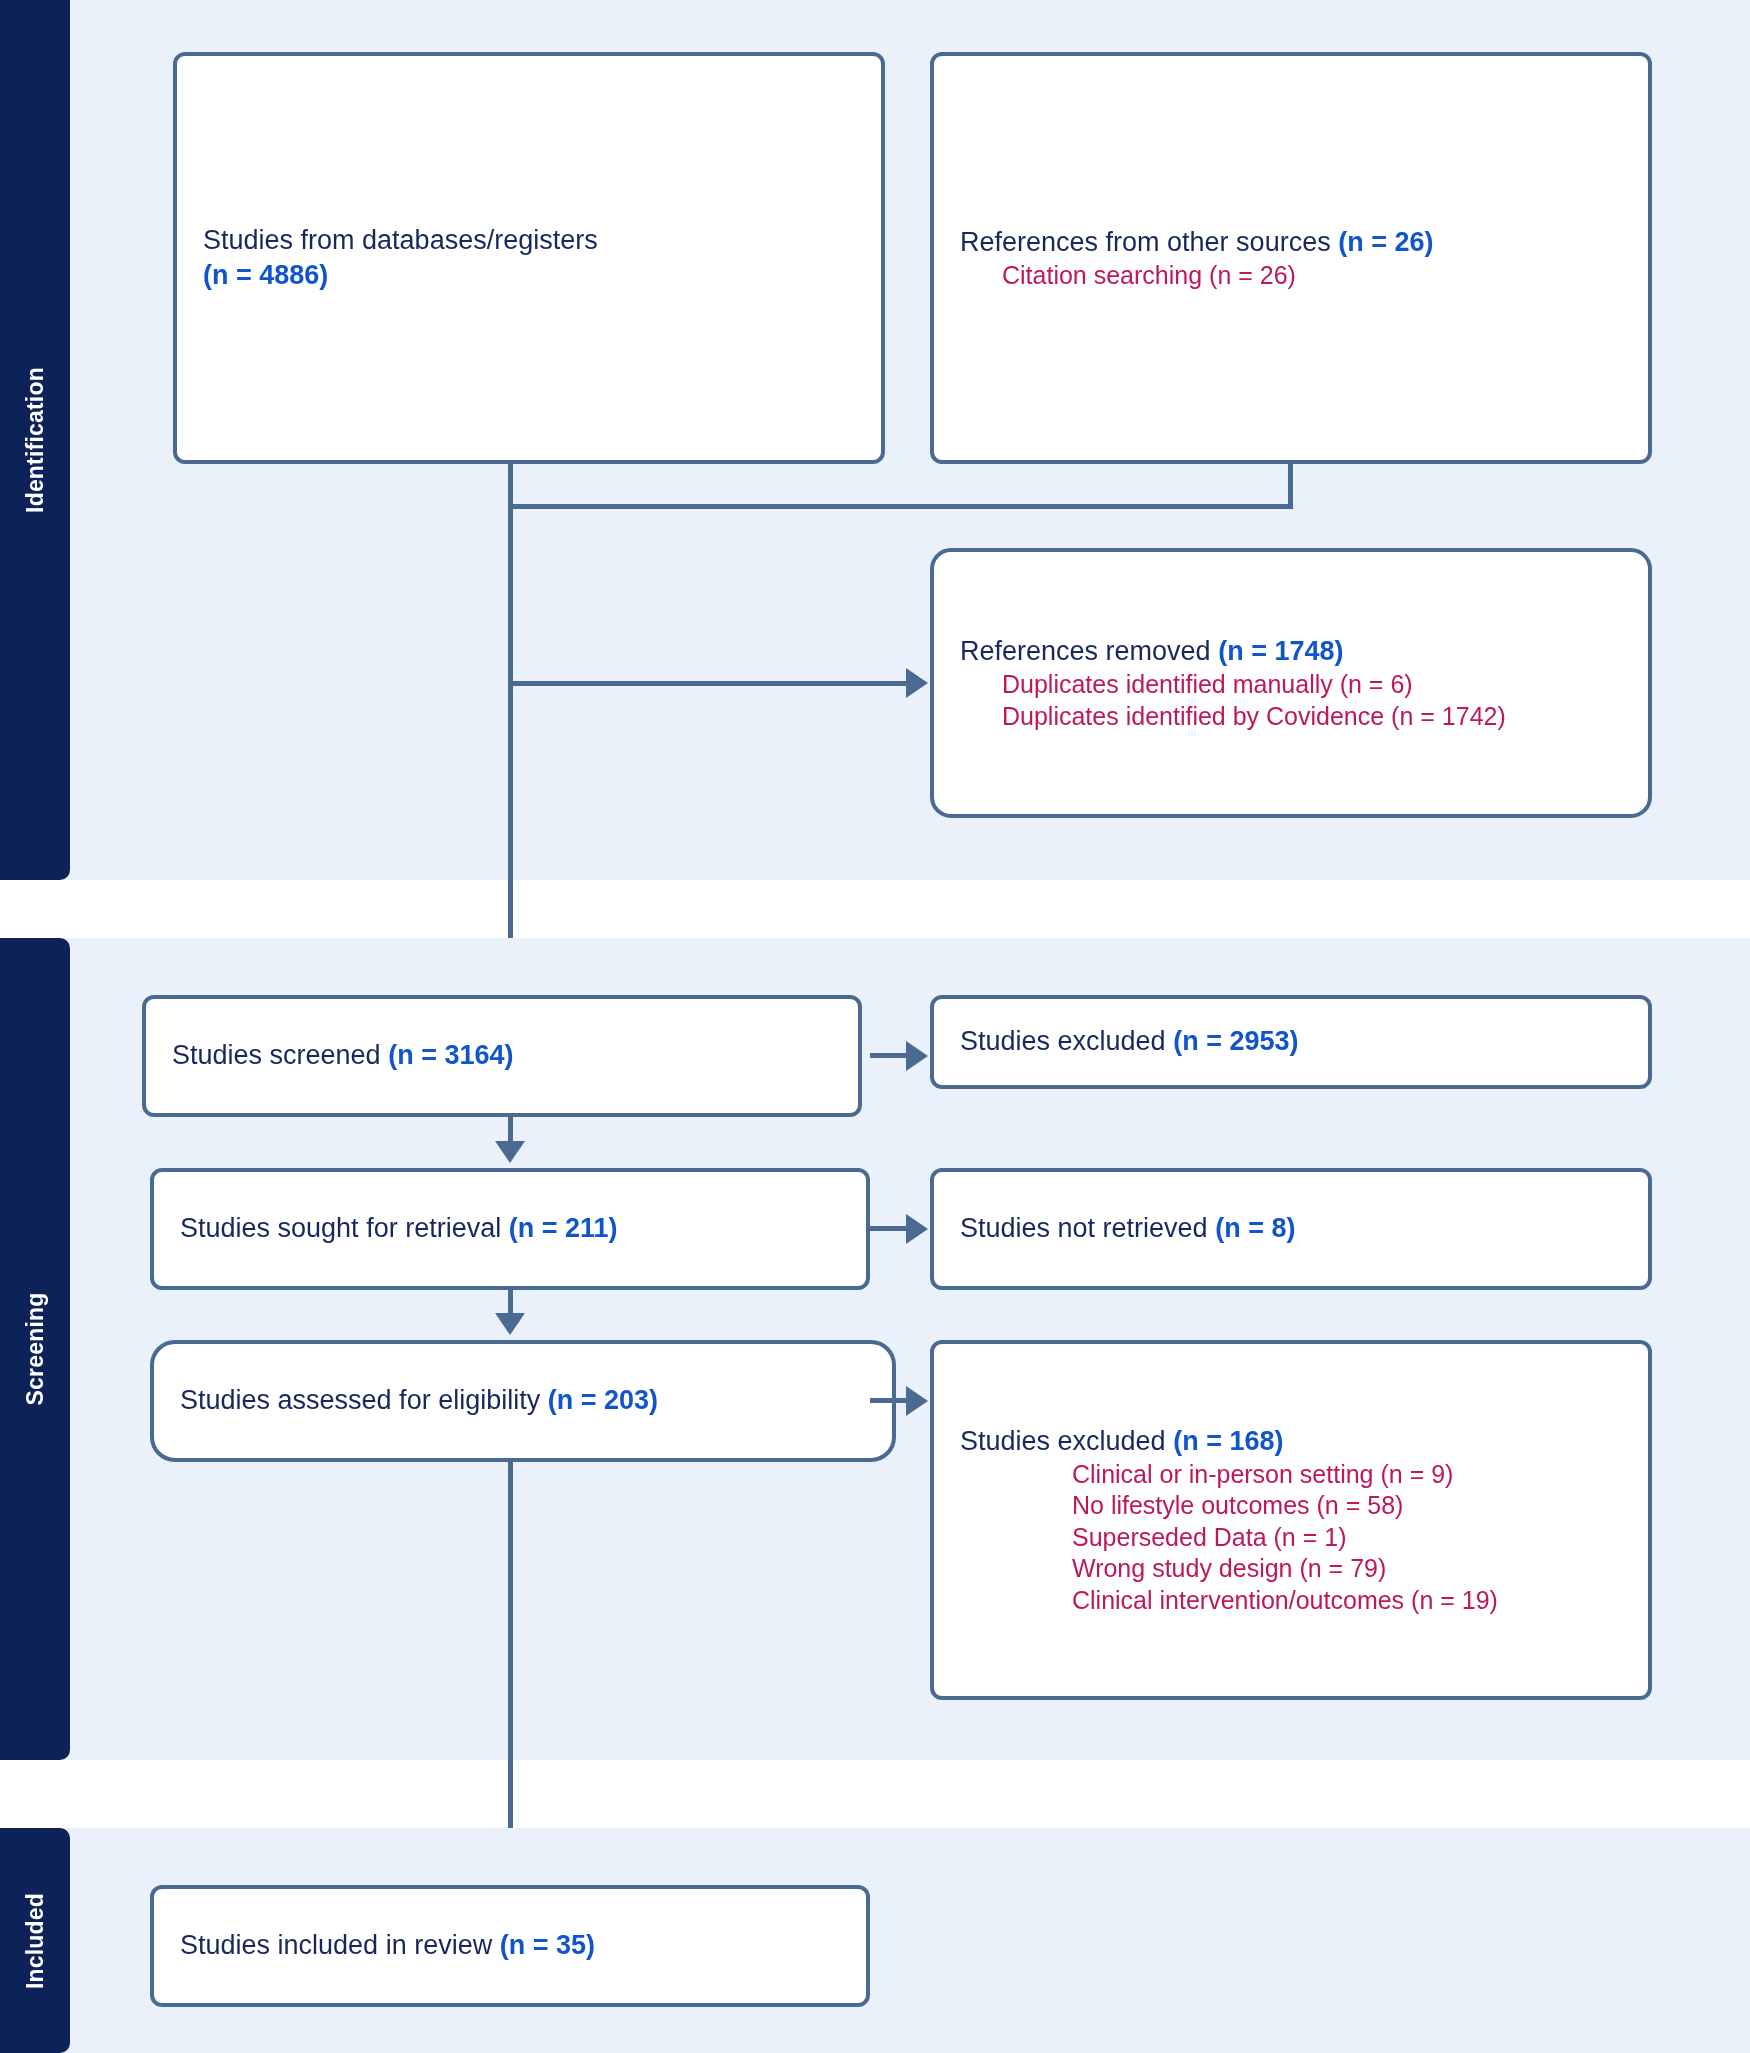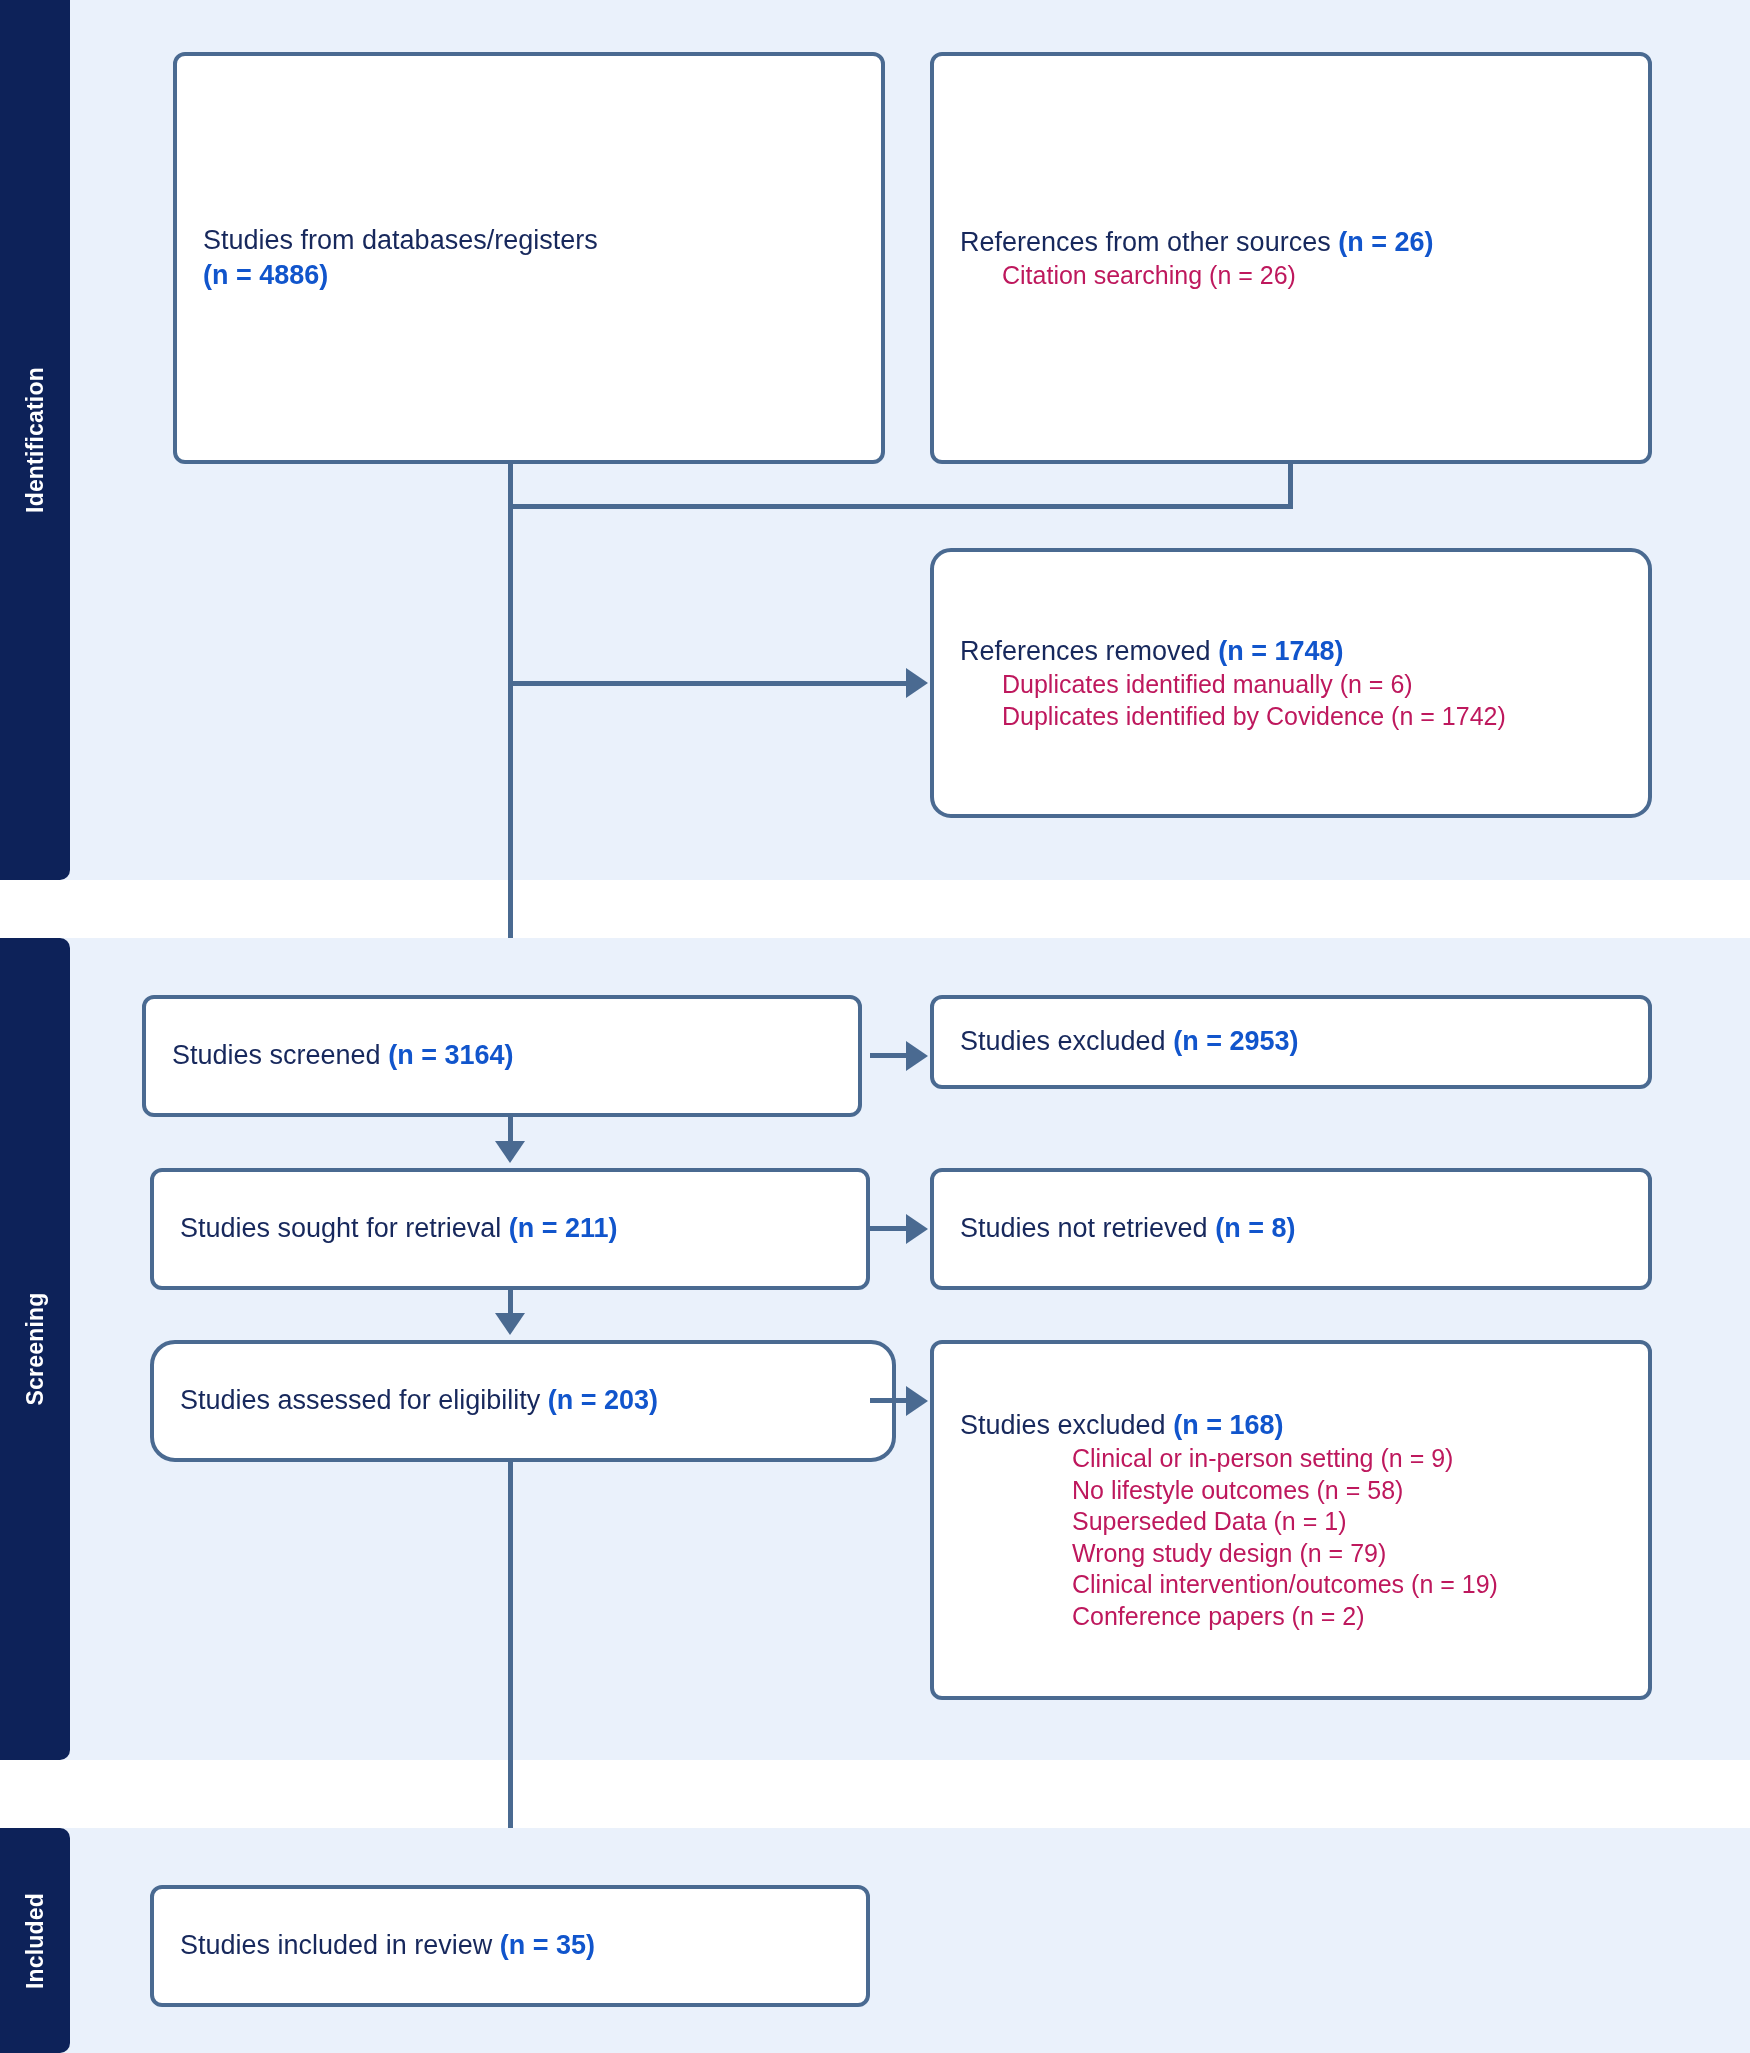--- a/index.html
+++ b/index.html
@@ -167,21 +167,20 @@
     <div class="inner">
       <div class="ttl">
         <span>Studies excluded</span>
         <span class="cnt">(n = 168)</span>
       </div>
       <div class="sub deep">Clinical or in-person setting (n = 9)</div>
       <div class="sub deep">No lifestyle outcomes (n = 58)</div>
       <div class="sub deep">Superseded Data (n = 1)</div>
       <div class="sub deep">Wrong study design (n = 79)</div>
       <div class="sub deep">Clinical intervention/outcomes (n = 19)</div>
-      <div class="sub deep">Conference papers (n = 2)</div>
     </div>
   </div>
   <div class="ln vl" style="left:508px;top:1290px;height:30px;"></div>
   <div class="arrow-d" style="left:495px;top:1313px;"></div>
   <div class="ln hl" style="left:870px;top:1398px;width:38px;"></div>
   <div class="arrow-r" style="left:906px;top:1386px;"></div>
 
   <div class="ln vl" style="left:508px;top:1462px;height:400px;"></div>
   <div class="arrow-d" style="left:495px;top:1855px;"></div>
 

